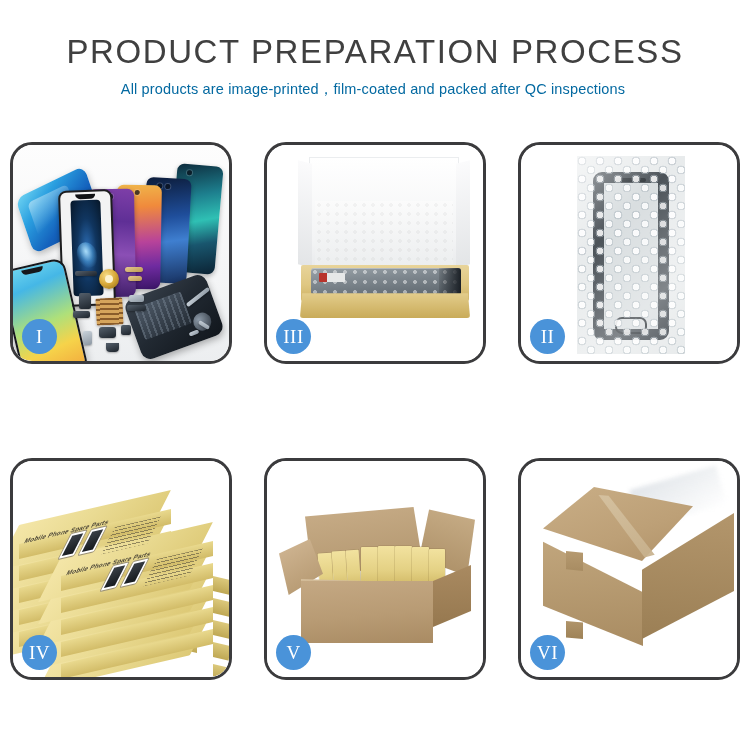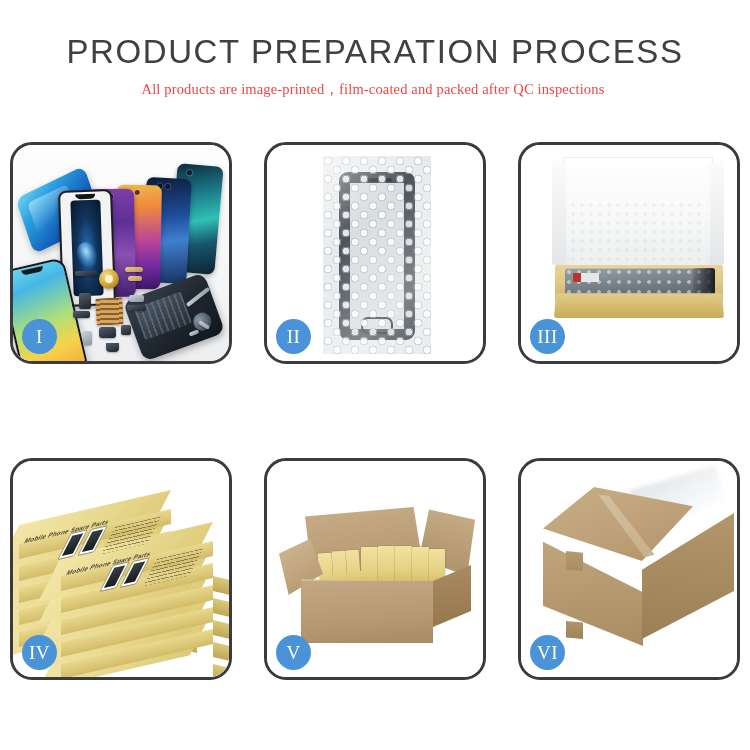--- a/index.html
+++ b/index.html
@@ -25,24 +25,24 @@
     font-family: "Liberation Sans", sans-serif;
     font-size: 33px;
     font-weight: 400;
     letter-spacing: 1.6px;
     color: #404040;
     line-height: 38px;
     margin: 0;
     white-space: nowrap;
   }
   .page-subtitle {
-    font-family: Liberation Serif, serif;
+    font-family: Liberation Sans, sans-serif;
     font-size: 14.5px;
     font-weight: 400;
-    color: #ef4444;
+    color: #0369a1;
     letter-spacing: 0.15px;
     line-height: 20px;
     margin: 8px 4px 0 0;
     white-space: nowrap;
   }
 
   
   .steps-grid {
     position: absolute;
     left: 10px;
@@ -553,43 +553,43 @@
       <span class="part lite" style="left:185px;top:178px;width:12px;height:4px;transform:rotate(32deg);"></span>
       <span class="part lite" style="left:176px;top:186px;width:10px;height:4px;transform:rotate(-20deg);"></span>
       <span class="part lite" style="left:171px;top:150px;width:28px;height:4px;transform:rotate(-38deg);"></span>
 
       <span class="badge">I</span>
     </div>
   </div>
 
   <div class="step-card">
     <div class="card-stage">
+      <div class="c3-bg"></div>
+      <div class="m-lidback"></div>
+      <div class="m-foam"></div>
+      <div class="m-tray"></div>
+      <div class="m-product">
+        <span class="m-sticker"></span>
+      </div>
+      <div class="m-tray-front"></div>
+      <span class="badge">III</span>
+    </div>
+  </div>
+
+  <div class="step-card">
+    <div class="card-stage">
       <div class="c2-bg"></div>
       <div class="bubble-screen">
         <span class="bs-frame"></span>
         <span class="bs-speaker"></span>
         <span class="bs-home"></span>
         <span class="bubbles"></span>
         <span class="bubbles-sheen"></span>
       </div>
       <span class="badge">II</span>
-    </div>
-  </div>
-
-  <div class="step-card">
-    <div class="card-stage">
-      <div class="c3-bg"></div>
-      <div class="m-lidback"></div>
-      <div class="m-foam"></div>
-      <div class="m-tray"></div>
-      <div class="m-product">
-        <span class="m-sticker"></span>
-      </div>
-      <div class="m-tray-front"></div>
-      <span class="badge">III</span>
     </div>
   </div>
 
   <div class="step-card">
     <div class="card-stage">
       <div class="c4-bg"></div>
       <div class="stack">
 
         <div class="ybox" style="left:4px; top:128px;">
             <span class="top"></span>

